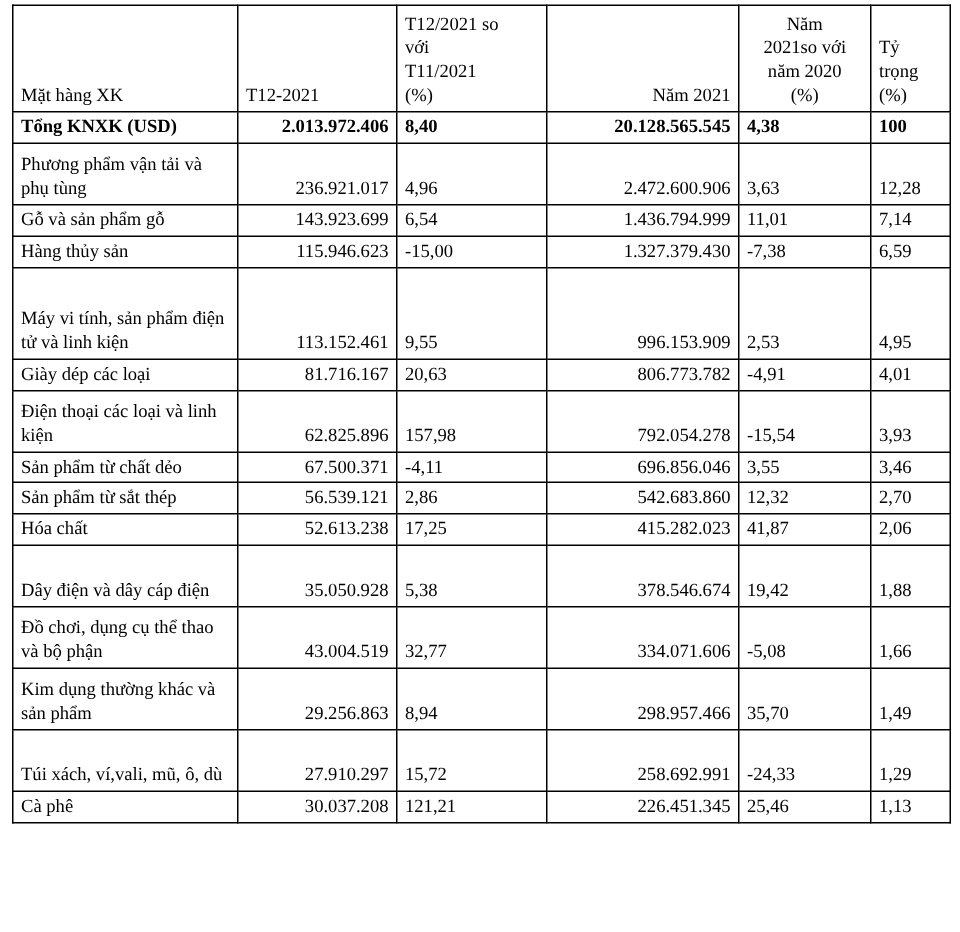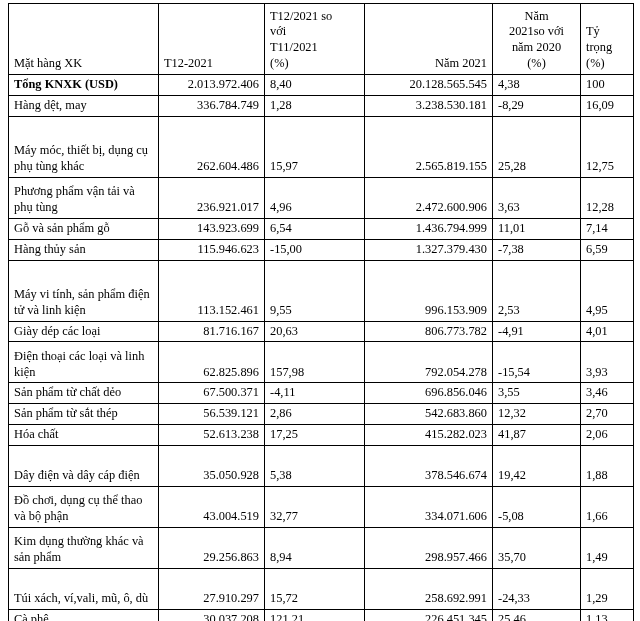--- a/index.html
+++ b/index.html
@@ -54,21 +54,21 @@
   th.h-month  { text-align: left; padding-left: 8px; }
   th.h-mom    { text-align: left; }
   th.h-year   { text-align: right; padding-left: 8px; }
   th.h-yoy    { text-align: center; }
   th.h-share  { text-align: left; }
 
   td.name    { text-align: left; }
   td.num     { text-align: right; padding-right: 7px; }
   td.pct     { padding-right: 7px; }
 
-  tr.total td { font-weight: normal; }
+  tr.total td { font-weight: bold; }
   tr.total td.name { font-weight: bold; }
 
   tr.r1 td { height: 15px; }
   tr.r2 td { height: 36px; }
   tr.r3 td { height: 56px; }
 </style>
 </head>
 <body>
 
 <div class="table-wrap">
@@ -107,36 +107,20 @@
     </thead>
     <tbody id="table-body">
         <tr class="total r1">
           <td class="name">Tổng KNXK (USD)</td>
           <td class="num">2.013.972.406</td>
           <td class="pct">8,40</td>
           <td class="num">20.128.565.545</td>
           <td class="pct">4,38</td>
           <td class="pct">100</td>
         </tr>
-        <tr class="r1">
-          <td class="name">Hàng dệt, may</td>
-          <td class="num">336.784.749</td>
-          <td class="pct">1,28</td>
-          <td class="num">3.238.530.181</td>
-          <td class="pct">-8,29</td>
-          <td class="pct">16,09</td>
-        </tr>
-        <tr class="r3">
-          <td class="name">Máy móc, thiết bị, dụng cụ phụ tùng khác</td>
-          <td class="num">262.604.486</td>
-          <td class="pct">15,97</td>
-          <td class="num">2.565.819.155</td>
-          <td class="pct">25,28</td>
-          <td class="pct">12,75</td>
-        </tr>
         <tr class="r2">
           <td class="name">Phương phẩm vận tải và phụ tùng</td>
           <td class="num">236.921.017</td>
           <td class="pct">4,96</td>
           <td class="num">2.472.600.906</td>
           <td class="pct">3,63</td>
           <td class="pct">12,28</td>
         </tr>
         <tr class="r1">
           <td class="name">Gỗ và sản phẩm gỗ</td>

